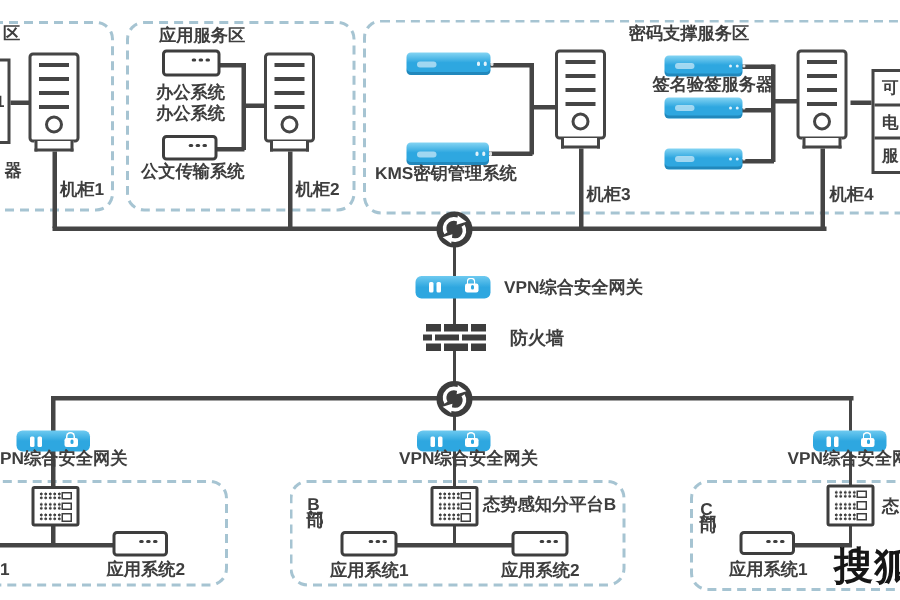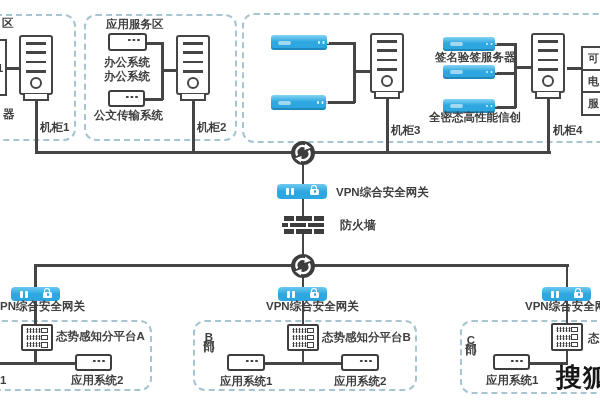--- a/index.html
+++ b/index.html
@@ -136,48 +136,49 @@
       <div class="wdots"></div>
     </div>
   <div class="lbl" style="left:94px;top:109px">公文传输系统</div>
   <div class="tower" style="left:176px;top:35px">
     <div class="bars"></div>
       <div class="circ"></div>
       <div class="base"></div>
   </div>
   <div class="lbl" style="left:197px;top:121px">机柜2</div>
 
+  <div class="lbl" style="left:419px;top:17px">密码支撑服务区</div>
   <div class="bapp" style="left:271px;top:35px;width:56px;height:15px">
       <div class="vent"></div>
       <div class="bdots"></div>
     </div>
   <div class="bapp" style="left:271px;top:95px;width:55px;height:15px">
       <div class="vent"></div>
       <div class="bdots"></div>
     </div>
+  <div class="lbl" style="left:250px;top:110px">KMS密钥管理系统</div>
   <div class="tower" style="left:370px;top:33px">
     <div class="bars"></div>
       <div class="circ"></div>
       <div class="base"></div>
   </div>
   <div class="lbl" style="left:391px;top:124px">机柜3</div>
   <div class="bapp" style="left:443px;top:37px;width:52px;height:14px">
       <div class="vent"></div>
       <div class="bdots"></div>
     </div>
   <div class="lbl" style="left:435px;top:51px">签名验签服务器</div>
   <div class="bapp" style="left:443px;top:65px;width:52px;height:14px">
       <div class="vent"></div>
       <div class="bdots"></div>
     </div>
   <div class="bapp" style="left:443px;top:99px;width:52px;height:14px">
       <div class="vent"></div>
       <div class="bdots"></div>
     </div>
-  <div class="lbl" style="left:429px;top:111px">全密态高性能信创</div>
   <div class="tower" style="left:531px;top:33px">
     <div class="bars"></div>
       <div class="circ"></div>
       <div class="base"></div>
   </div>
   <div class="lbl" style="left:553px;top:124px">机柜4</div>
   <div class="ebox" style="left:581px;top:46px;width:30px;height:70px">
     <div class="ecell">可</div>
     <div class="ecell">电</div>
     <div class="ecell">服</div>
@@ -233,21 +234,20 @@
       </div>
     <div class="u">
         <div class="udots"></div>
         <div class="uport"></div>
       </div>
     <div class="u">
         <div class="udots"></div>
         <div class="uport"></div>
       </div>
   </div>
-  <div class="lbl" style="left:56px;top:330px">态势感知分平台A</div>
   <div class="wapp" style="left:75px;top:354px;width:37px;height:17px">
       <div class="wdots"></div>
     </div>
   <div class="lbl" style="left:0;top:374px">1</div>
   <div class="lbl" style="left:71px;top:374px">应用系统2</div>
 
   <div class="vpnbox" style="left:278px;top:287px;width:49px;height:14px">
     <div class="vbars"></div>
     <div class="lock"></div>
   </div>

